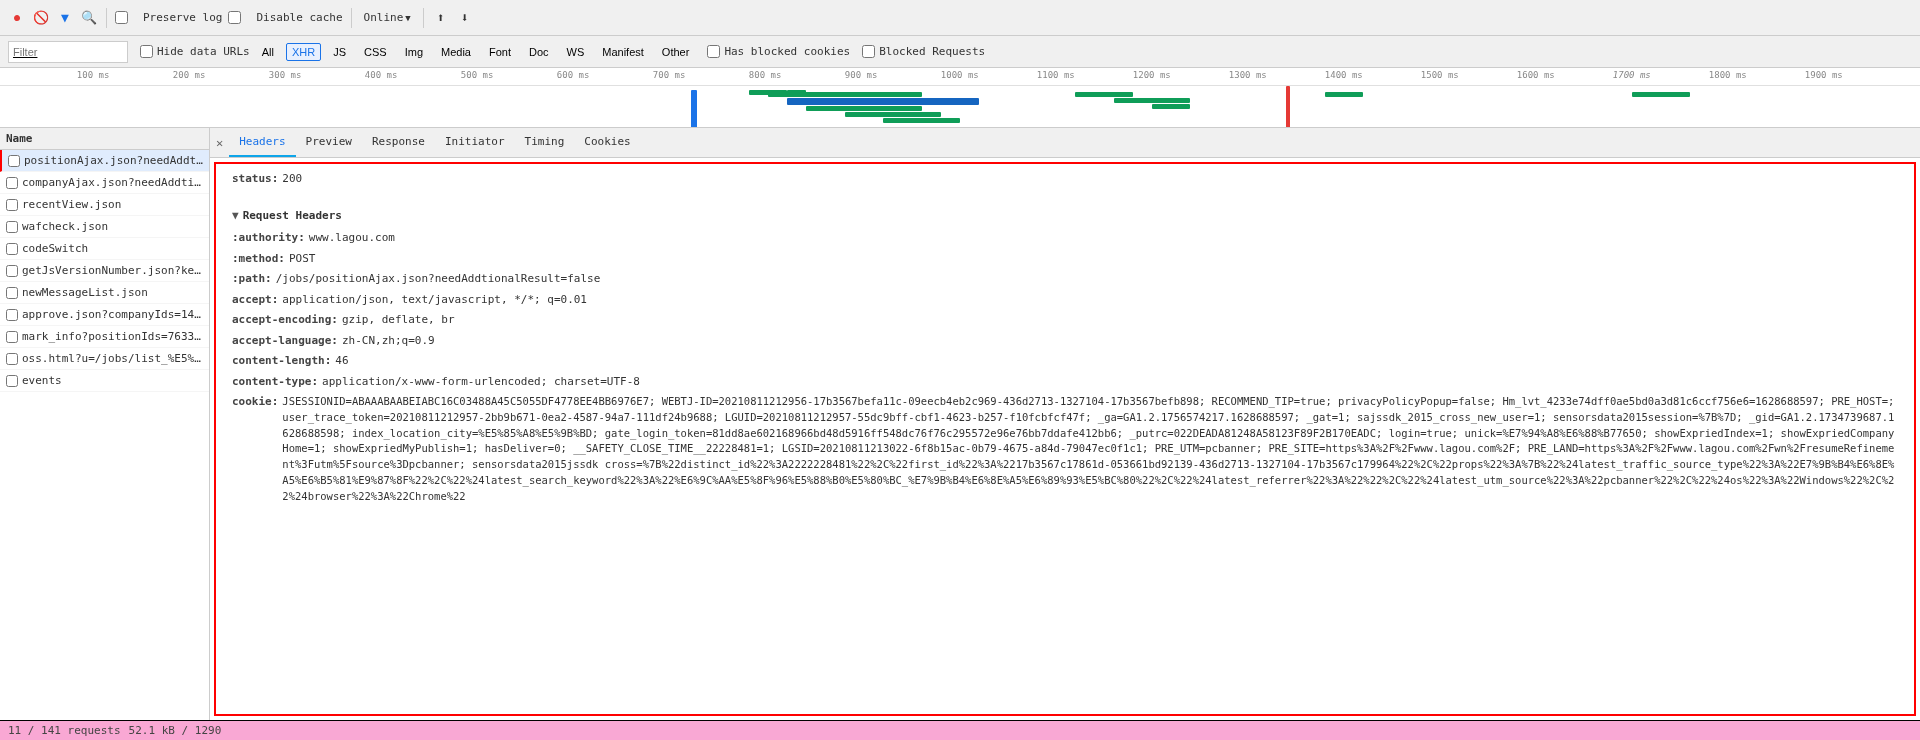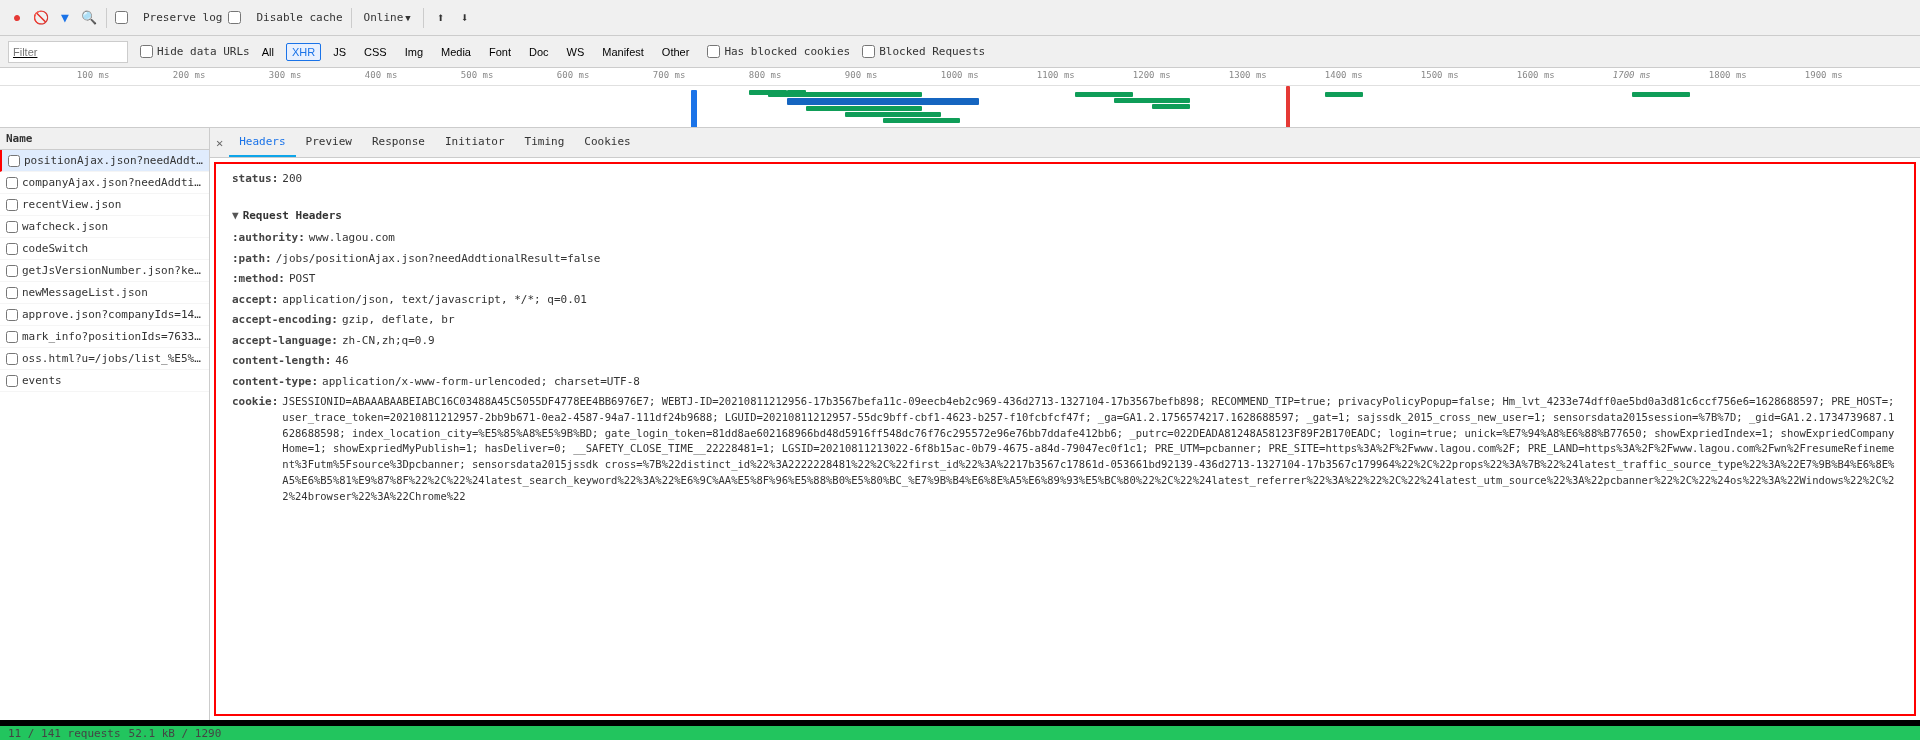--- a/index.html
+++ b/index.html
@@ -228,22 +228,22 @@
       flex-shrink: 0;
     }
     .header-value {
       color: #333;
       word-break: break-all;
     }
 
     
     .status-bar {
       height: 20px;
-      background: #22c55e;
-      border-top: 6px solid #000000;
+      background: #f9a8d4;
+      border-top: 1px solid #000000;
       display: flex;
       align-items: center;
       padding: 0 8px;
       font-size: 11px;
       color: #444;
     }
     .status-bar span { margin-right: 8px; }
 
     
     ::-webkit-scrollbar { width: 8px; height: 8px; }
@@ -433,26 +433,26 @@
         <span class="section-header-arrow">▼</span>
         <span>Request Headers</span>
       </div>
 
       <div id="headers-list">
           <div class="header-row">
             <span class="header-name">:authority:</span>
             <span class="header-value">www.lagou.com</span>
           </div>
           <div class="header-row">
+            <span class="header-name">:method:</span>
+            <span class="header-value">POST</span>
+          </div>
+          <div class="header-row">
             <span class="header-name">:path:</span>
             <span class="header-value">/jobs/positionAjax.json?needAddtionalResult=false</span>
-          </div>
-          <div class="header-row">
-            <span class="header-name">:method:</span>
-            <span class="header-value">POST</span>
           </div>
           <div class="header-row">
             <span class="header-name">accept:</span>
             <span class="header-value">application/json, text/javascript, */*; q=0.01</span>
           </div>
           <div class="header-row">
             <span class="header-name">accept-encoding:</span>
             <span class="header-value">gzip, deflate, br</span>
           </div>
           <div class="header-row">

